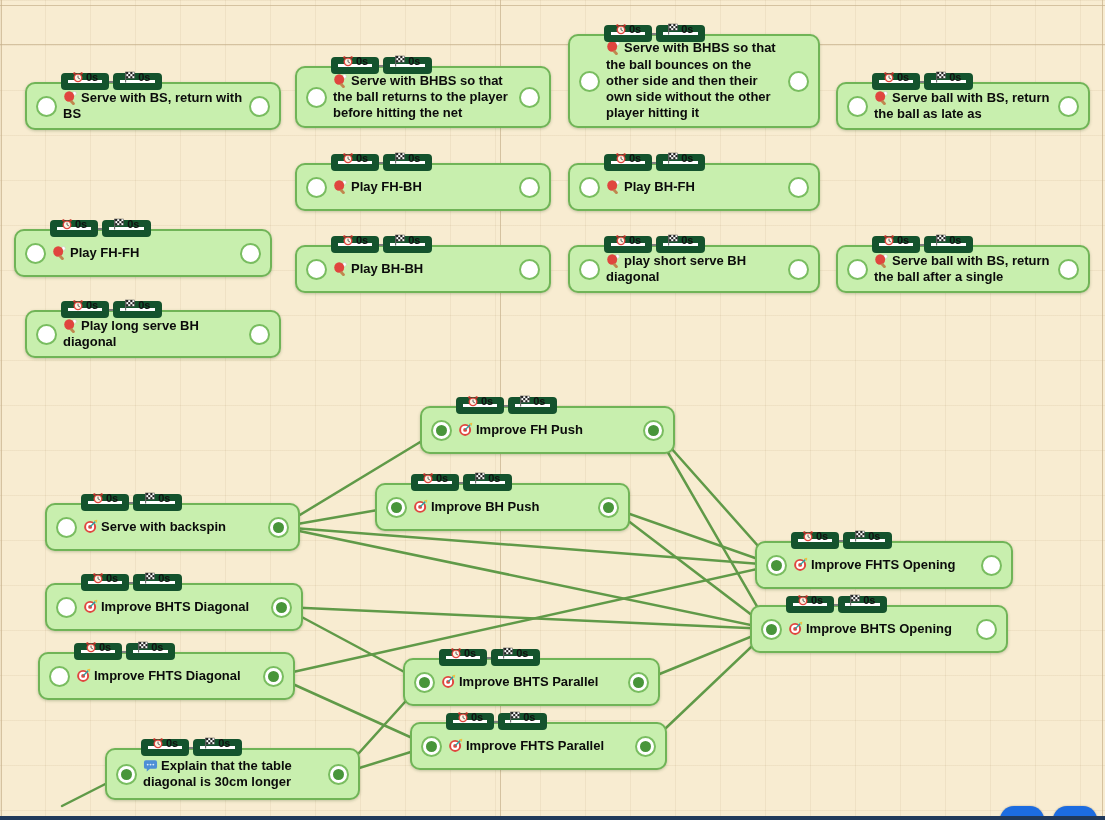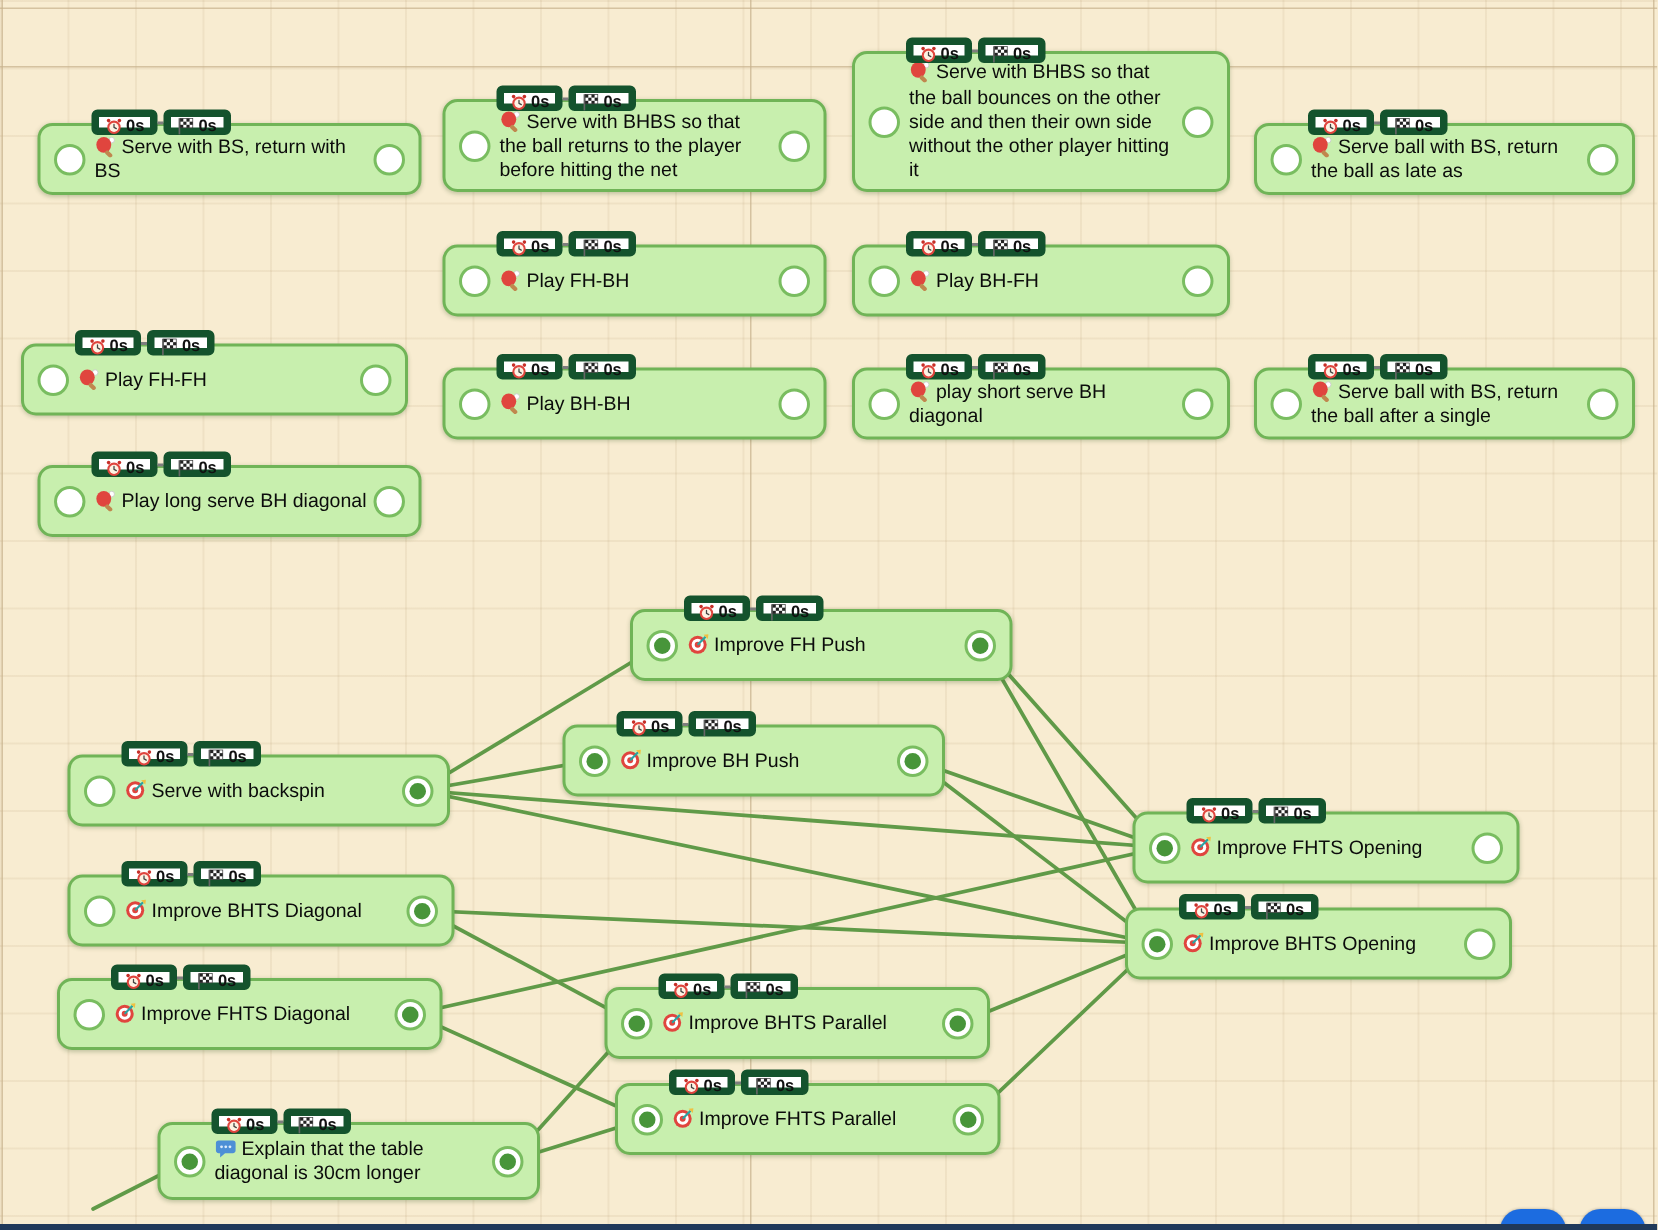--- a/index.html
+++ b/index.html
@@ -17,42 +17,42 @@
   .gridline.v { width:1px; top:0; bottom:0; }
   .gridline.h { height:1px; left:0; right:0; }
   #edges-svg { position:absolute; left:0; top:0; width:1105px; height:820px; z-index:1; pointer-events:none; }
   .node {
     position:absolute; z-index:2;
     background:#c8efae; border:2px solid #70b457; border-radius:10px;
     box-shadow:0 1px 3px rgba(70,100,45,.30);
   }
   .badges { position:absolute; top:-11px; left:34px; display:flex; align-items:center; z-index:4; }
   .badge {
-    display:inline-flex; align-items:flex-start; gap:2px;
-    background:#ffffff; border:5px solid #14532d; border-radius:4px;
+    display:inline-flex; align-items:flex-end; gap:2px;
+    background:#ffffff; border:7px solid #14532d; border-radius:4px;
     padding:0 4px; height:17px; font-size:11px; font-weight:bold; color:#111; white-space:nowrap;
   }
   .blink { width:4px; height:2px; background:#7d7d7d; }
   .bicon { display:inline-flex; }
   .bicon svg { display:block; }
   .port {
     position:absolute; top:50%; width:21px; height:21px; margin-top:-10.5px;
     border-radius:50%; background:#ffffff; border:2px solid #79bd60; z-index:3;
   }
   .port.left { left:9px; }
   .port.right { right:9px; }
   .port.filled::after {
     content:""; position:absolute; left:3px; top:3px; right:3px; bottom:3px;
     border-radius:50%; background:#48953a;
   }
   .label {
     position:absolute; left:0; top:0; right:0; bottom:0;
     display:flex; align-items:center;
     padding:4px 34px 4px 36px;
-    font-size:13px; font-weight:normal; line-height:1.25; color:#0b0b0b;
+    font-size:13px; font-weight:bold; line-height:1.25; color:#0b0b0b;
   }
   .ltext { display:inline; }
   .nicon { display:inline; margin-right:3px; }
   .nicon svg { vertical-align:-3px; }
   .footer-buttons { position:absolute; right:8px; bottom:-14px; display:flex; gap:9px; z-index:5; }
   .blue-btn { width:44px; height:28px; border-radius:14px; background:#1c6ce0; box-shadow:0 0 2px rgba(0,0,0,.3); }
   .bottom-bar { position:absolute; left:0; right:0; bottom:0; height:4px; background:#20395a; z-index:6; }
 </style>
 </head>
 <body>

